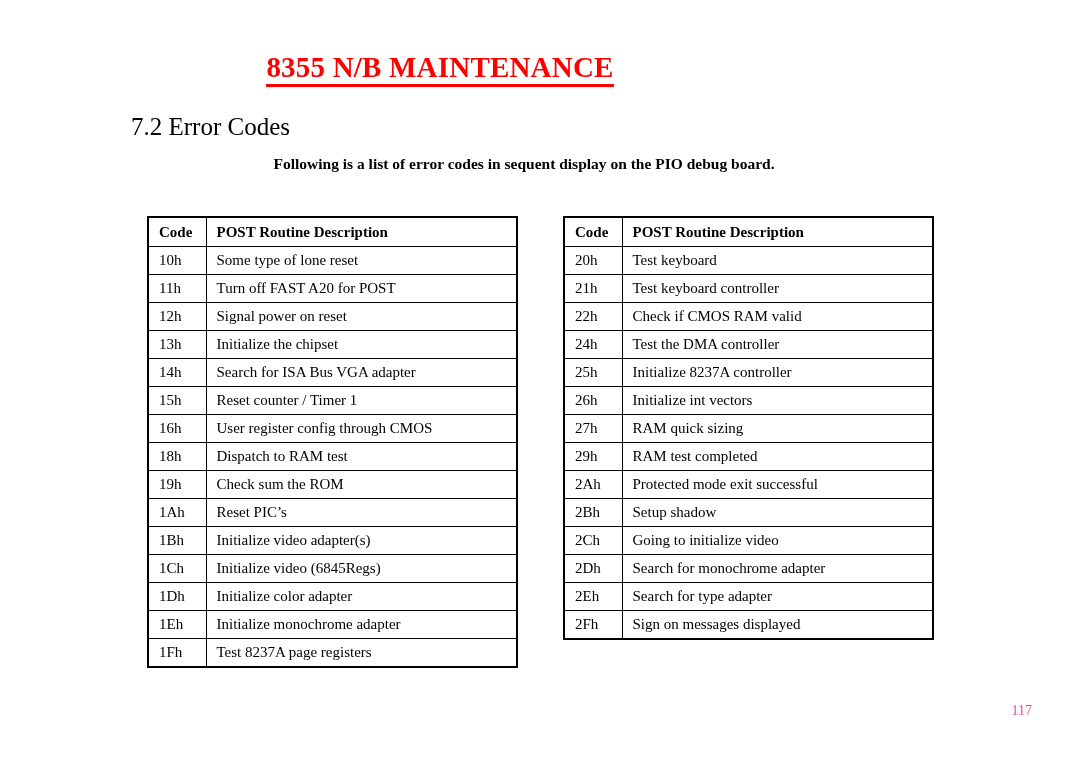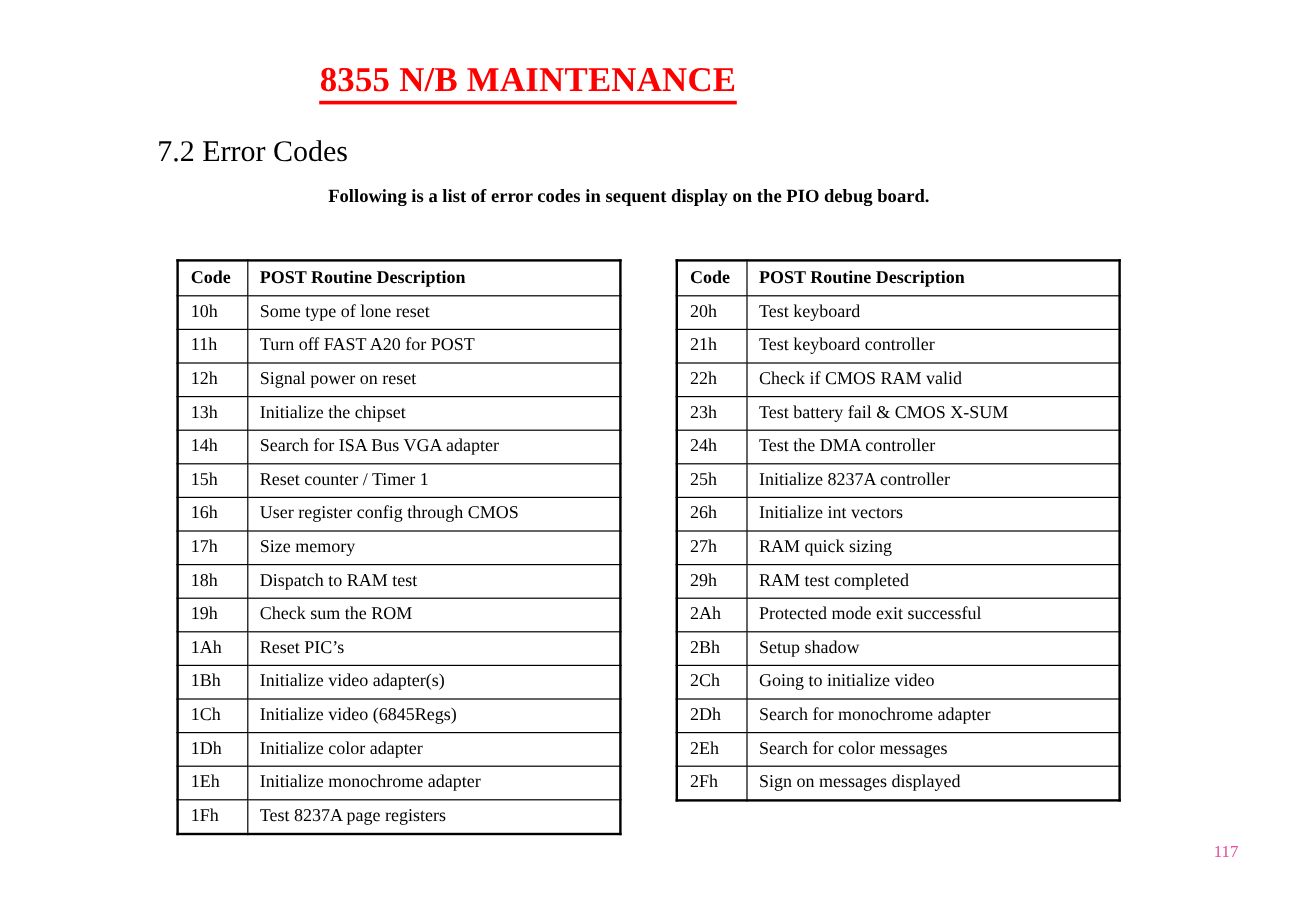--- a/index.html
+++ b/index.html
@@ -161,24 +161,20 @@
           </tr>
           <tr>
             <td class="code-cell">15h</td>
             <td class="desc-cell">Reset counter / Timer 1</td>
           </tr>
           <tr>
             <td class="code-cell">16h</td>
             <td class="desc-cell">User register config through CMOS</td>
           </tr>
           <tr>
-            <td class="code-cell">17h</td>
-            <td class="desc-cell">Size memory</td>
-          </tr>
-          <tr>
             <td class="code-cell">18h</td>
             <td class="desc-cell">Dispatch to RAM test</td>
           </tr>
           <tr>
             <td class="code-cell">19h</td>
             <td class="desc-cell">Check sum the ROM</td>
           </tr>
           <tr>
             <td class="code-cell">1Ah</td>
             <td class="desc-cell">Reset PIC’s</td>
@@ -226,24 +222,20 @@
           </tr>
           <tr>
             <td class="code-cell">21h</td>
             <td class="desc-cell">Test keyboard controller</td>
           </tr>
           <tr>
             <td class="code-cell">22h</td>
             <td class="desc-cell">Check if CMOS RAM valid</td>
           </tr>
           <tr>
-            <td class="code-cell">23h</td>
-            <td class="desc-cell">Test battery fail &amp; CMOS X-SUM</td>
-          </tr>
-          <tr>
             <td class="code-cell">24h</td>
             <td class="desc-cell">Test the DMA controller</td>
           </tr>
           <tr>
             <td class="code-cell">25h</td>
             <td class="desc-cell">Initialize 8237A controller</td>
           </tr>
           <tr>
             <td class="code-cell">26h</td>
             <td class="desc-cell">Initialize int vectors</td>
@@ -267,21 +259,21 @@
           <tr>
             <td class="code-cell">2Ch</td>
             <td class="desc-cell">Going to initialize video</td>
           </tr>
           <tr>
             <td class="code-cell">2Dh</td>
             <td class="desc-cell">Search for monochrome adapter</td>
           </tr>
           <tr>
             <td class="code-cell">2Eh</td>
-            <td class="desc-cell">Search for color messages</td>
+            <td class="desc-cell">Search for type adapter</td>
           </tr>
           <tr>
             <td class="code-cell">2Fh</td>
             <td class="desc-cell">Sign on messages displayed</td>
           </tr>
         </tbody>
     </table>
   </div>
 
   <div class="page-number">117</div>

